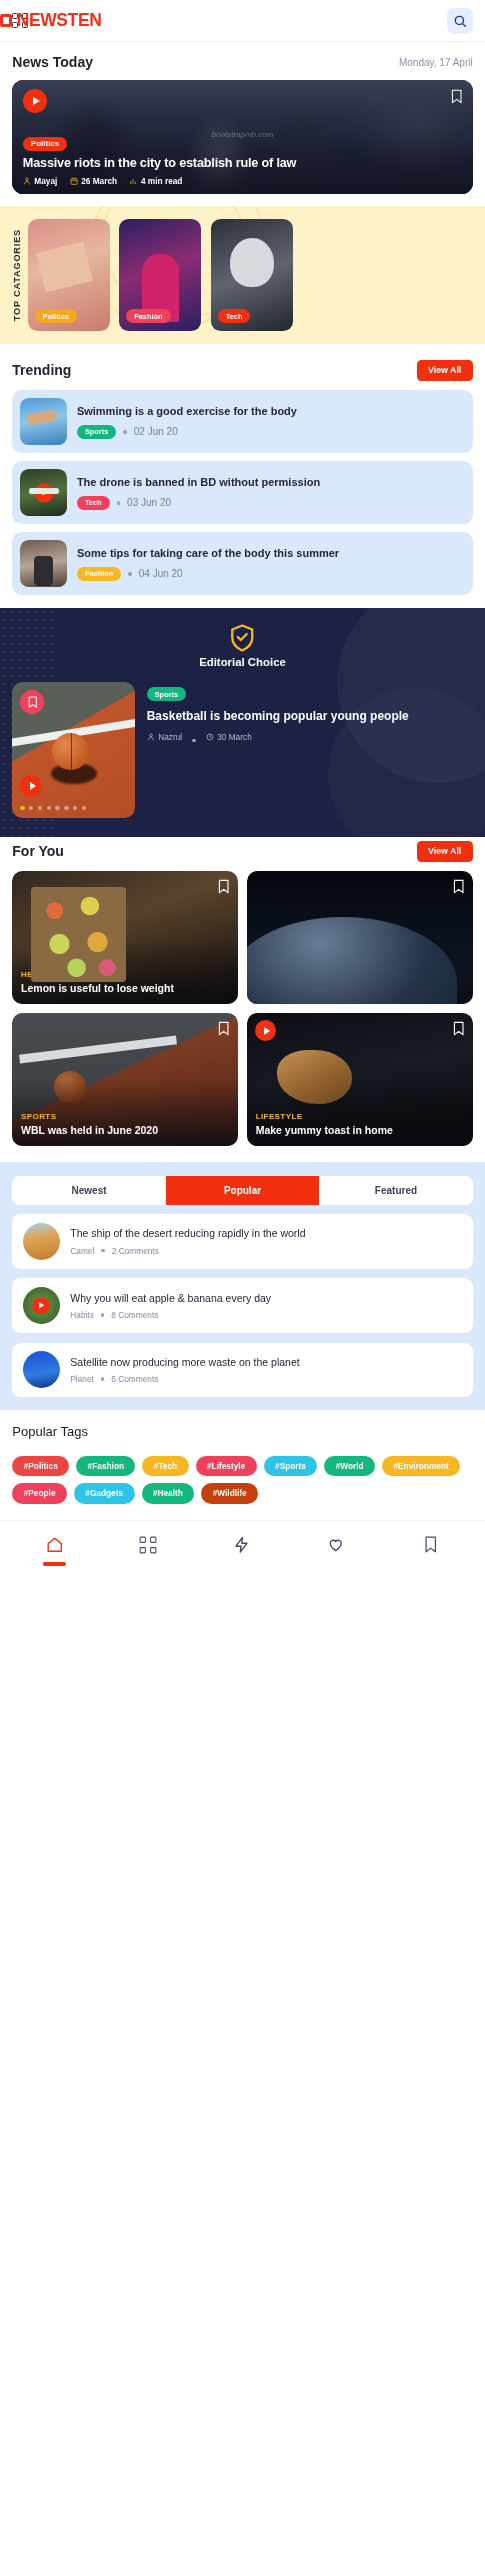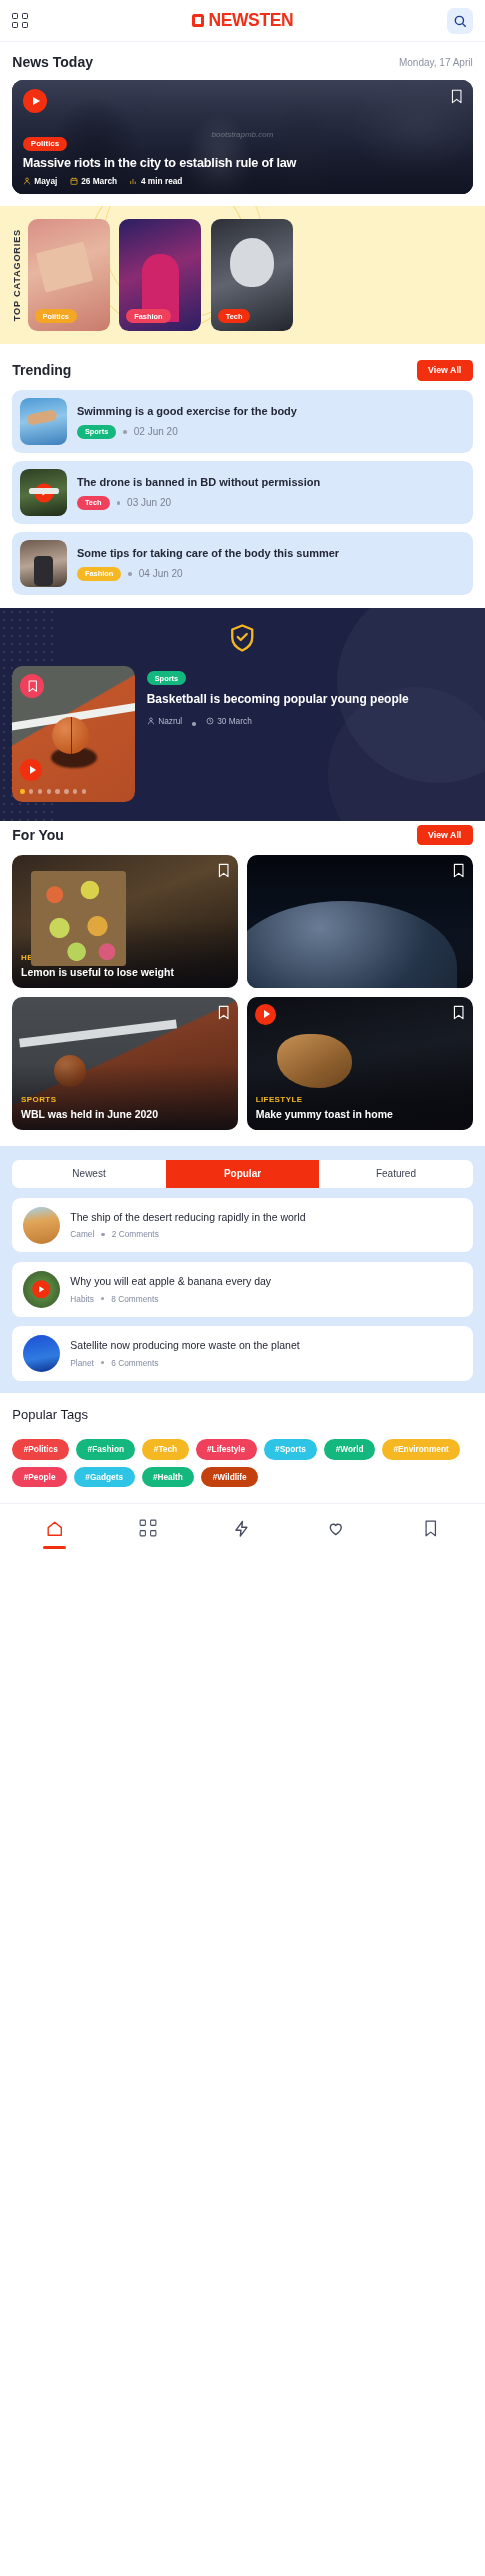--- a/index.html
+++ b/index.html
@@ -20,21 +20,21 @@
     justify-content: space-between;
     padding: 0 12.3px;
     border-bottom: 0.9px solid #eef0f5;
     position: relative;
   }
   .grid-icon { display: grid; grid-template-columns: 6.1px 6.1px; grid-template-rows: 6.1px 6.1px; gap: 3.5px; }
   .grid-icon i { display: block; width: 6.1px; height: 6.1px; border: 1.2px solid #2b3044; border-radius: 1.3px; }
   .brand {
     position: absolute; left: 0; right: 0; text-align: center;
     font-size: 17.5px; font-weight: 800; color: #f22f17; letter-spacing: -0.4px;
-    display: flex; align-items: center; justify-content: center; gap: 4.4px;
+    display: flex; align-items: center; justify-content: flex-start; gap: 4.4px;
   }
   .brand-mark { width: 12.3px; height: 12.3px; border: 3.1px solid #f22f17; border-radius: 2.6px; display:inline-block; }
   .search-btn {
     width: 26px; height: 26px; border-radius: 7px; background: #e4eefc;
     display: flex; align-items: center; justify-content: center;
   }
   .search-btn svg { width: 14px; height: 14px; }
 
   
   .section { padding: 12.3px 12.3px 0 12.3px; background: #fff; }
@@ -197,21 +197,21 @@
   .fy-play { position:absolute; top:7px; left:8px; }
   .fy-play .play-badge { width:21px; height:21px; }
   .fy-play .play-badge::after { border-left-width:6.1px; border-top-width:4px; border-bottom-width:4px; }
   .fy-body { position:absolute; left:8.8px; right:8.8px; bottom:8.8px; }
   .fy-kicker { color:#f5b822; font-size:8px; font-weight:800; letter-spacing:0.4px; }
   .fy-title { color:#fff; font-size:10.5px; font-weight:700; margin-top:3.5px; line-height:1.25; }
 
   
   .tabwrap { background:#d9e8fb; padding:14px 12.3px 12.3px; margin-top:16px; }
   .tabs { display:flex; background:#fff; border-radius:7px; overflow:hidden; }
-  .tab { flex:1; text-align:center; font-size:10px; padding:8.8px 0; color:#3b3f50; font-weight:400; }
+  .tab { flex:1; text-align:center; font-size:10px; padding:8.8px 0; color:#3b3f50; font-weight:700; }
   .tab.active { background:#f2300f; color:#fff; font-weight:700; }
   .post { display:flex; align-items:center; gap:10.5px; background:#fff; border-radius:8.8px; padding:8.8px 10.5px; margin-top:9.6px; }
   .avatar { width:37px; height:37px; border-radius:50%; flex:0 0 auto; position:relative; overflow:hidden; }
   .av-1 { background: linear-gradient(170deg,#9fd3ef 0%,#e0a558 38%,#c07b33 100%); }
   .av-2 { background: radial-gradient(circle at 50% 50%, #6a9e4a 0%, #33552a 100%); }
   .av-3 { background: linear-gradient(170deg,#1b4fd6 0%,#2f7be0 60%,#0c2f8c 100%); }
   .avatar .play-badge { position:absolute; left:50%; top:50%; transform:translate(-50%,-50%); width:17.5px; height:17.5px; }
   .avatar .play-badge::after { border-left-width:5.3px; border-top-width:3.5px; border-bottom-width:3.5px; margin-left:1.8px; }
   .post-body { flex:1; min-width:0; }
   .post-title { font-size:10.5px; font-weight:500; color:#252836; line-height:1.25; }
@@ -372,20 +372,21 @@
 <div class="editorial">
   <div class="ed-dots"></div>
   <div class="ed-blob"></div>
   <div class="ed-blob2"></div>
 
   <div class="ed-head">
     <svg class="shield" viewBox="0 0 24 28" fill="none" stroke="#f5b822" stroke-width="2.3">
       <path d="M12 1.5 22 5.5 v8 c0 6.5-4.5 10.5-10 13-5.5-2.5-10-6.5-10-13 v-8 z" stroke-linejoin="round"></path>
       <path d="M7.5 13 l3 3 6-6" stroke-linecap="round" stroke-linejoin="round"></path>
     </svg>
+    <div class="ed-title">Editorial Choice</div>
   </div>
 
   <div class="ed-card">
     <div class="ed-photo">
       <div class="court-line"></div>
       <div class="ed-shadow"></div>
       <div class="ed-ball"></div>
       <div class="ed-bm">
         <svg width="9.6" height="12.3" viewBox="0 0 24 30" fill="none" stroke="#fff" stroke-width="2.6">
             <path d="M3 2 h18 v26 l-9-7 -9 7 z" stroke-linejoin="round"></path>

